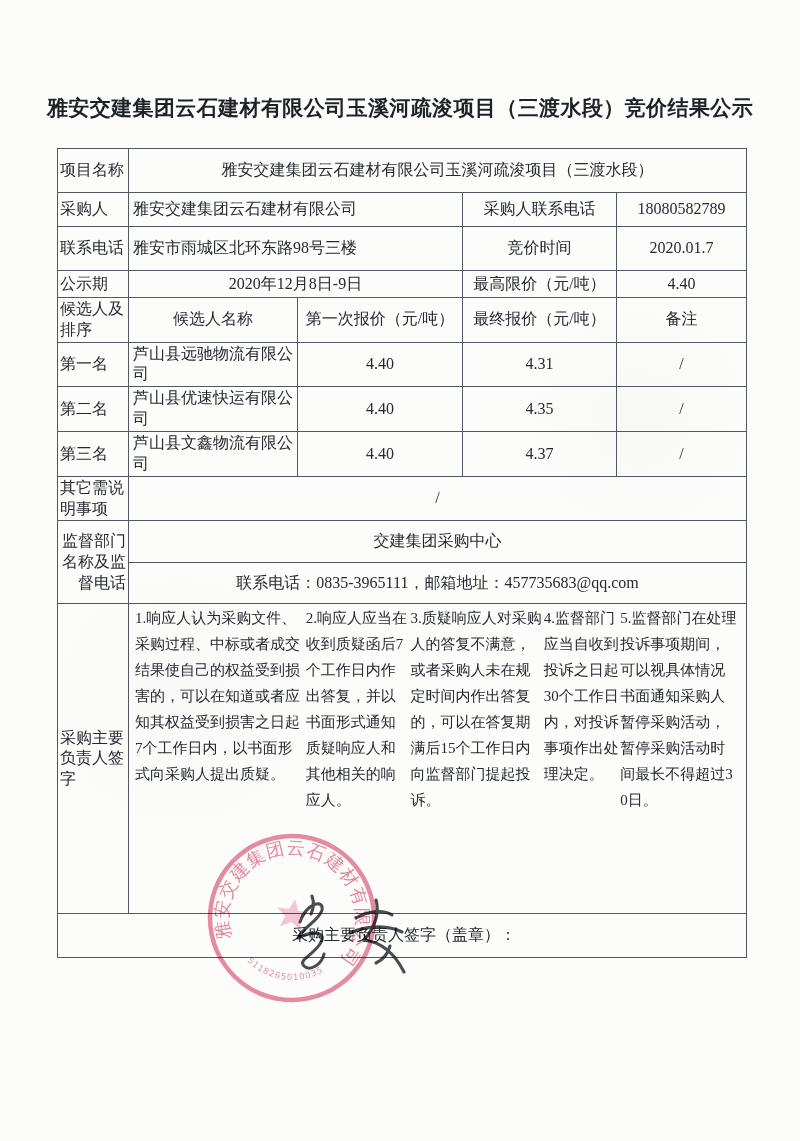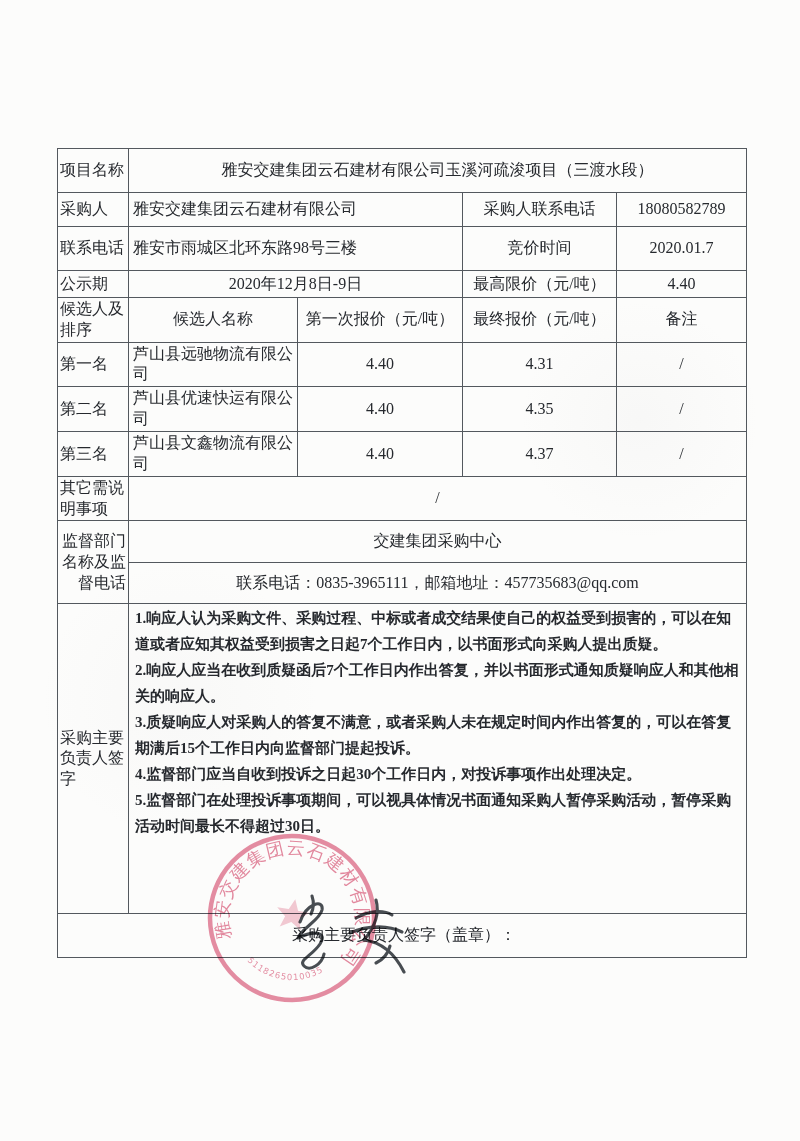--- a/index.html
+++ b/index.html
@@ -28,33 +28,34 @@
     border:1px solid #53585e;
     font-size:16px;line-height:1.3;
     text-align:center;vertical-align:middle;
     padding:1px 3px;word-break:break-all;
     color:#26292e;
   }
   td.lbl{text-align:left;padding-left:2px;padding-right:2px;}
   td.lbl-c{text-align:right;padding-left:2px;padding-right:2px;}
   td.left{text-align:left;padding-left:4px;}
   .obj-cell{vertical-align:middle;padding:0 6px;}
-  .obj-wrap{display:flex;flex-direction:column;justify-content:flex-start;height:308px;font-weight:bold;}
+  .obj-wrap{display:flex;flex-direction:row;justify-content:space-between;height:308px;}
   .obj-wrap p{margin:0;text-align:left;font-size:15px;line-height:26px;word-break:break-all;}
   .sig-label-cell{text-align:center;padding-left:7px;font-size:16px;}
   .stamp{position:absolute;left:192px;top:818px;width:200px;height:200px;
     mix-blend-mode:multiply;opacity:.88;filter:blur(.3px);}
   .signature{position:absolute;left:278px;top:888px;width:140px;height:100px;
     mix-blend-mode:multiply;}
 </style>
 </head>
 <body>
 
 <div class="page">
 
+  <h1 class="title">雅安交建集团云石建材有限公司玉溪河疏浚项目（三渡水段）竞价结果公示</h1>
 
   <table class="doc">
     <colgroup>
       <col style="width:71px">
         <col style="width:169px">
         <col style="width:165px">
         <col style="width:154px">
         <col style="width:130px">
     </colgroup>
     <tbody>

